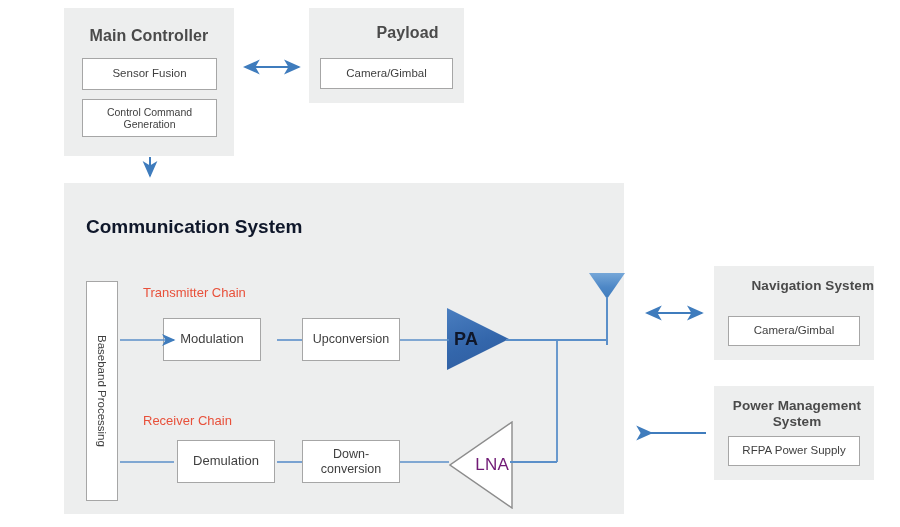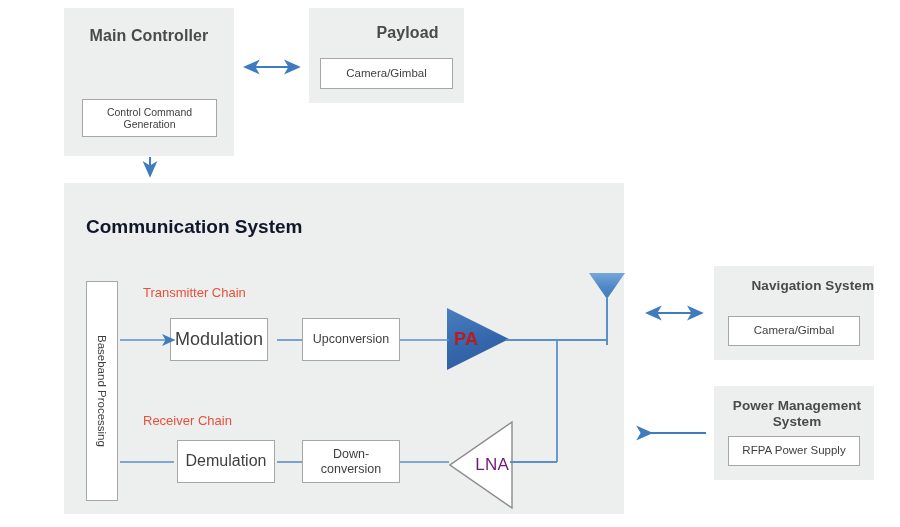--- a/index.html
+++ b/index.html
@@ -88,41 +88,41 @@
 
   .chain-label {
     position: absolute;
     color: #e8503a;
     font-size: 13px;
     white-space: nowrap;
   }
   #transmitter-chain-label { left: 79px; top: 102px; }
   #receiver-chain-label   { left: 79px; top: 230px; }
 
-  #modulation-box    { left: 106px; top: 135px; width: 98px; height: 43px; font-size: 18px; }
+  #modulation-box    { left: 99px; top: 135px; width: 98px; height: 43px; font-size: 13px; }
   #upconversion-box  { left: 238px; top: 135px; width: 98px; height: 43px; font-size: 12.5px; }
-  #demulation-box    { left: 113px; top: 257px; width: 98px; height: 43px; font-size: 16px; }
+  #demulation-box    { left: 113px; top: 257px; width: 98px; height: 43px; font-size: 13px; }
   #downconversion-box{ left: 238px; top: 257px; width: 98px; height: 43px; font-size: 12.5px; }
 
   
   #pa-amplifier {
     position: absolute;
     left: 383px; top: 125px;
     width: 62px; height: 62px;
   }
   #pa-amplifier .tri-fill {
     position: absolute; inset: 0;
     background: linear-gradient(160deg, #4a7ec0 0%, #3366ab 55%, #2f5c9e 100%);
     clip-path: polygon(0 0, 100% 50%, 0 100%);
   }
   #pa-amplifier .pa-label {
     position: absolute;
     left: 7px; top: 50%;
     transform: translateY(-50%);
-    color: #b91c1c;
+    color: #0f172a;
     font-size: 18px;
     font-weight: bold;
     letter-spacing: .3px;
   }
 
   
   #lna-amplifier {
     position: absolute;
     left: 385px; top: 238px;
     width: 64px; height: 88px;
@@ -174,20 +174,23 @@
     pointer-events: none;
   }
 </style>
 </head>
 <body>
 
 <div class="canvas">
 
   <div class="panel" id="main-controller-panel">
     <div class="panel-title">Main Controller</div>
+    <div class="box" id="sensor-fusion-box">
+      <span>Sensor Fusion</span>
+    </div>
     <div class="box" id="control-command-box">
       <span>Control Command Generation</span>
     </div>
   </div>
 
   <div class="panel" id="payload-panel">
     <div class="panel-title">Payload</div>
     <div class="box" id="payload-camera-box">
       <span>Camera/Gimbal</span>
     </div>

